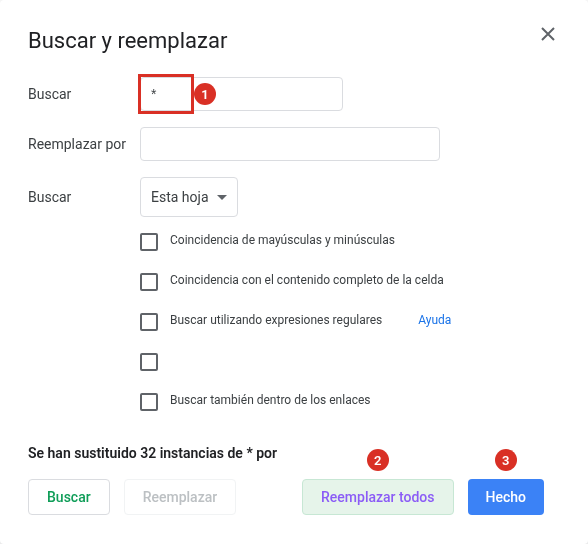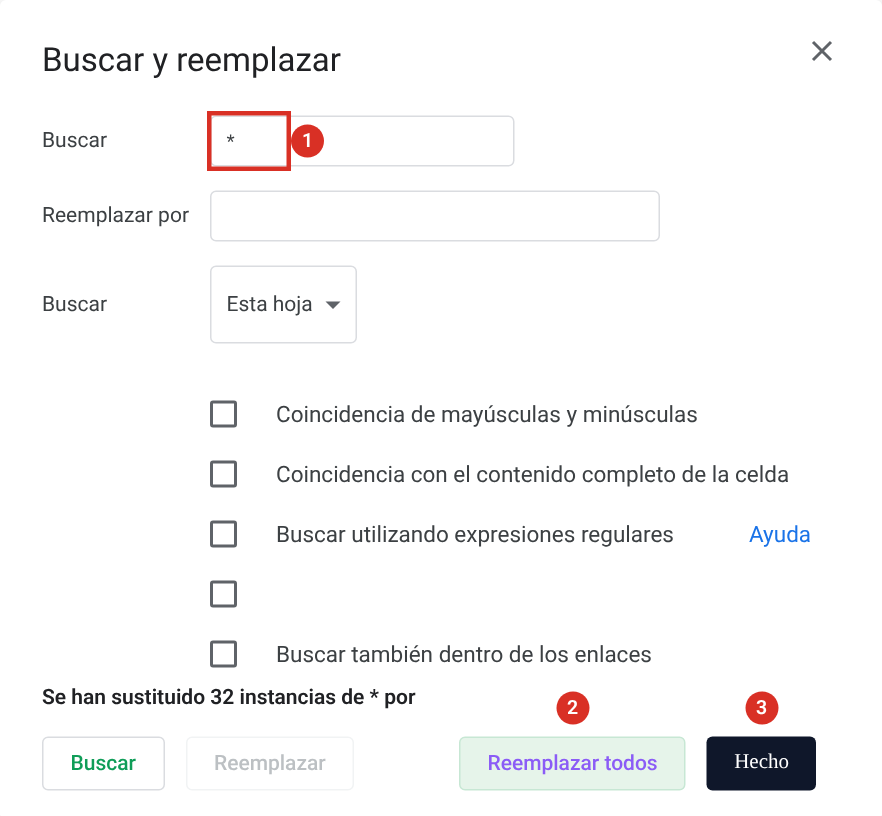--- a/index.html
+++ b/index.html
@@ -64,21 +64,21 @@
   .red-box {
     position: absolute;
     left: -2px;
     top: -3px;
     width: 56px;
     height: 40px;
     border: 3px solid #d93025;
     pointer-events: none;
   }
   .dropdown {
-    height: 52px;
+    height: 40px;
     border: 1px solid #dadce0;
     border-radius: 4px;
     padding: 0 10px;
     display: inline-flex;
     align-items: center;
     gap: 8px;
     color: #3c4043;
     cursor: pointer;
     font-size: 14px;
   }
@@ -86,24 +86,24 @@
     border-left: 5px solid transparent;
     border-right: 5px solid transparent;
     border-top: 5px solid #5f6368;
   }
   .options {
     margin-left: 112px;
     margin-top: 10px;
   }
   .option-row {
     display: flex;
-    align-items: flex-end;
-    gap: 26px;
+    align-items: flex-start;
+    gap: 12px;
     height: 40px;
-    font-size: 15px;
+    font-size: 12px;
     color: #3c4043;
   }
   .chk {
     width: 18px;
     height: 18px;
     border: 2px solid #5f6368;
     border-radius: 2px;
     flex: 0 0 18px;
     cursor: pointer;
   }
@@ -148,22 +148,21 @@
     cursor: default;
   }
   .btn-tonal {
     border: 1px solid #c7e7d4;
     color: #8b5cf6;
     background: #e6f4ea;
   }
   .btn-primary {
     border: none;
     color: #fff;
-    background: #0f172a;
-    font-family: Liberation Serif, serif;
+    background: #3b82f6;
   }
   .badge {
     position: absolute;
     width: 22px;
     height: 22px;
     border-radius: 50%;
     background: #d93025;
     color: #fff;
     font-size: 13px;
     font-weight: 600;

